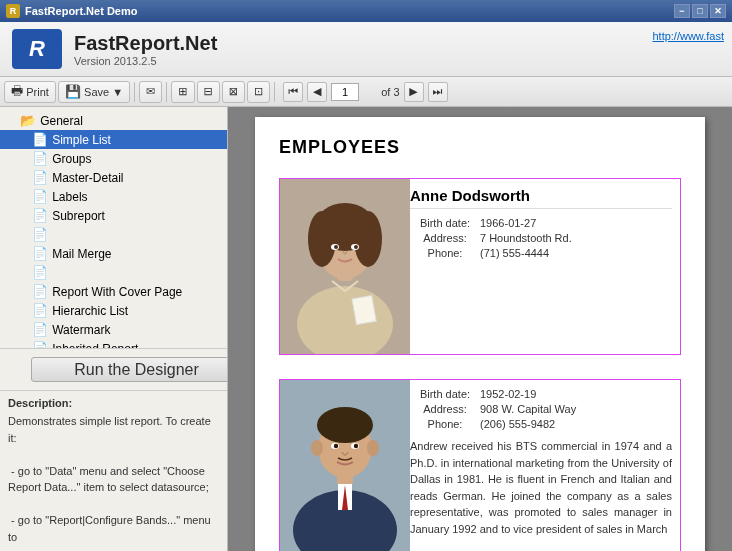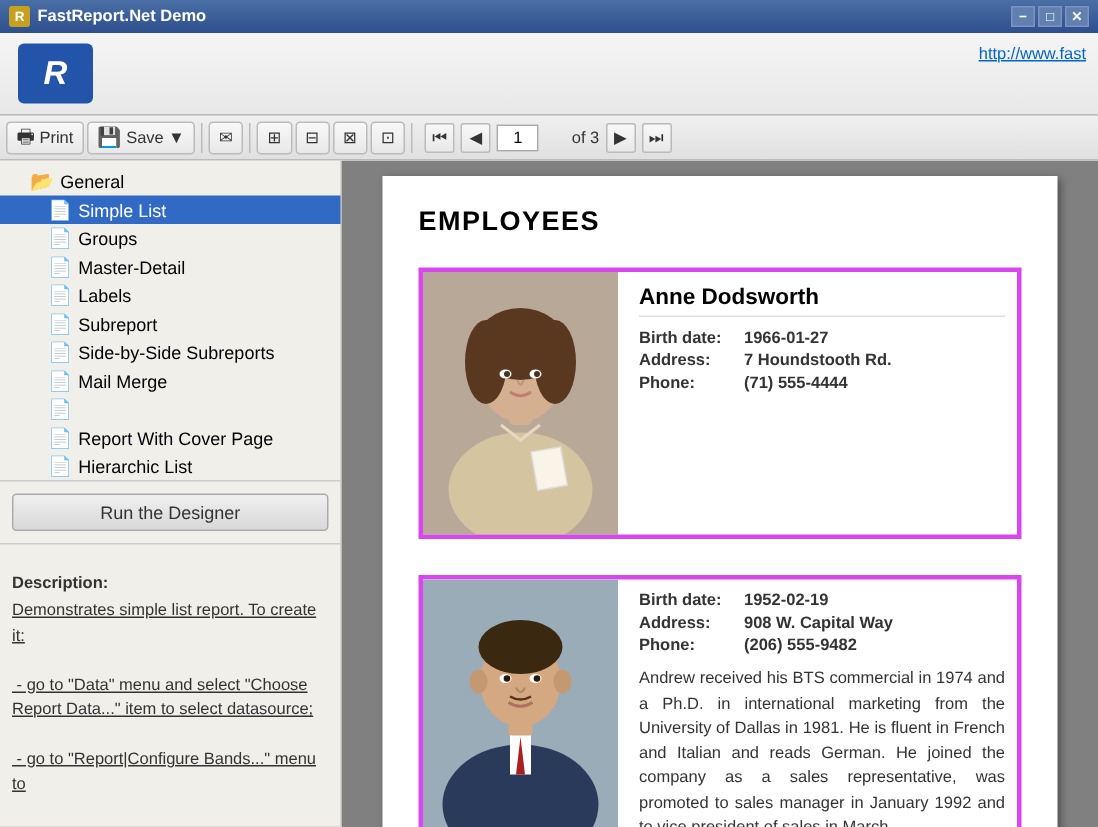--- a/index.html
+++ b/index.html
@@ -151,33 +151,34 @@
     #run-btn-area {
       padding: 8px;
       border-top: 1px solid #ccc;
     }
     #run-btn {
       width: 100%;
       height: 25px;
       background: linear-gradient(to bottom, #f0f0f0, #d8d8d8);
       border: 1px solid #aaa;
       border-radius: 3px;
-      font-size: 12px;
+      font-size: 16px;
       cursor: pointer;
       color: #333;
+      margin-left: 23px;
     }
 
     #description-area {
-      padding: 20px 8px;
+      padding: 6px 8px;
       border-top: 1px solid #ccc;
       font-size: 11px;
       color: #333;
     }
     #description-area .desc-title { font-weight: bold; margin-bottom: 4px; }
-    #description-area .desc-text { line-height: 1.5; text-decoration: underline; }
+    #description-area .desc-text { line-height: 1.5; }
 
     
     #content {
       flex: 1;
       background: #808080;
       overflow-y: auto;
       padding: 10px;
     }
     #report-page {
       background: white;
@@ -191,22 +192,21 @@
       text-align: left;
       font-size: 18px;
       font-weight: bold;
       color: #000;
       margin-bottom: 20px;
       letter-spacing: 1px;
     }
     .employee-record {
       display: flex;
       margin-bottom: 24px;
-      gap: 14px;
-      border: 3px solid #d946ef;
+      border: 1px solid #d946ef;
     }
     .emp-photo {
       width: 130px;
       min-height: 170px;
       background: #c8c8c8;
       flex-shrink: 0;
       overflow: hidden;
     }
     .emp-info {
       flex: 1;
@@ -218,22 +218,22 @@
       color: #000;
       margin-bottom: 8px;
       border-bottom: 1px solid #ddd;
       padding-bottom: 4px;
     }
     .emp-field {
       display: flex;
       margin-bottom: 3px;
       font-size: 11px;
     }
-    .emp-label { font-weight: bold; width: 70px; color: #333; flex-shrink: 0; }
-    .emp-value { color: #333; font-weight: bold; }
+    .emp-label { font-weight: normal; width: 70px; color: #333; flex-shrink: 0; text-align: center; }
+    .emp-value { color: #333; }
     .emp-bio {
       font-size: 11px;
       color: #333;
       margin-top: 8px;
       line-height: 1.5;
       text-align: justify;
     }
 
     
     .anne-bg {
@@ -254,20 +254,24 @@
   <span>FastReport.Net Demo</span>
   <div class="win-controls">
     <div class="win-btn">−</div>
     <div class="win-btn">□</div>
     <div class="win-btn">✕</div>
   </div>
 </div>
 
 <div id="header">
   <div class="logo-box">R</div>
+  <div>
+    <div class="app-title">FastReport.Net</div>
+    <div class="app-version">Version 2013.2.5</div>
+  </div>
   <div class="header-right">
     <div class="header-link">http://www.fast</div>
   </div>
 </div>
 
 <div id="toolbar">
   <button class="tb-btn">
     <span class="tb-icon">🖶</span>
     <span>Print</span>
   </button>
@@ -329,21 +333,20 @@
       <div class="tree-item indent2">
         <span class="folder-icon">📄</span>
         <span>Labels</span>
       </div>
       <div class="tree-item indent2">
         <span class="folder-icon">📄</span>
         <span>Subreport</span>
       </div>
       <div class="tree-item indent2">
         <span class="folder-icon">📄</span>
-        <span>Side-by-Side Subreports</span>
       </div>
       <div class="tree-item indent2">
         <span class="folder-icon">📄</span>
         <span>Mail Merge</span>
       </div>
       <div class="tree-item indent2">
         <span class="folder-icon">📄</span>
       </div>
       <div class="tree-item indent2">
         <span class="folder-icon">📄</span>

